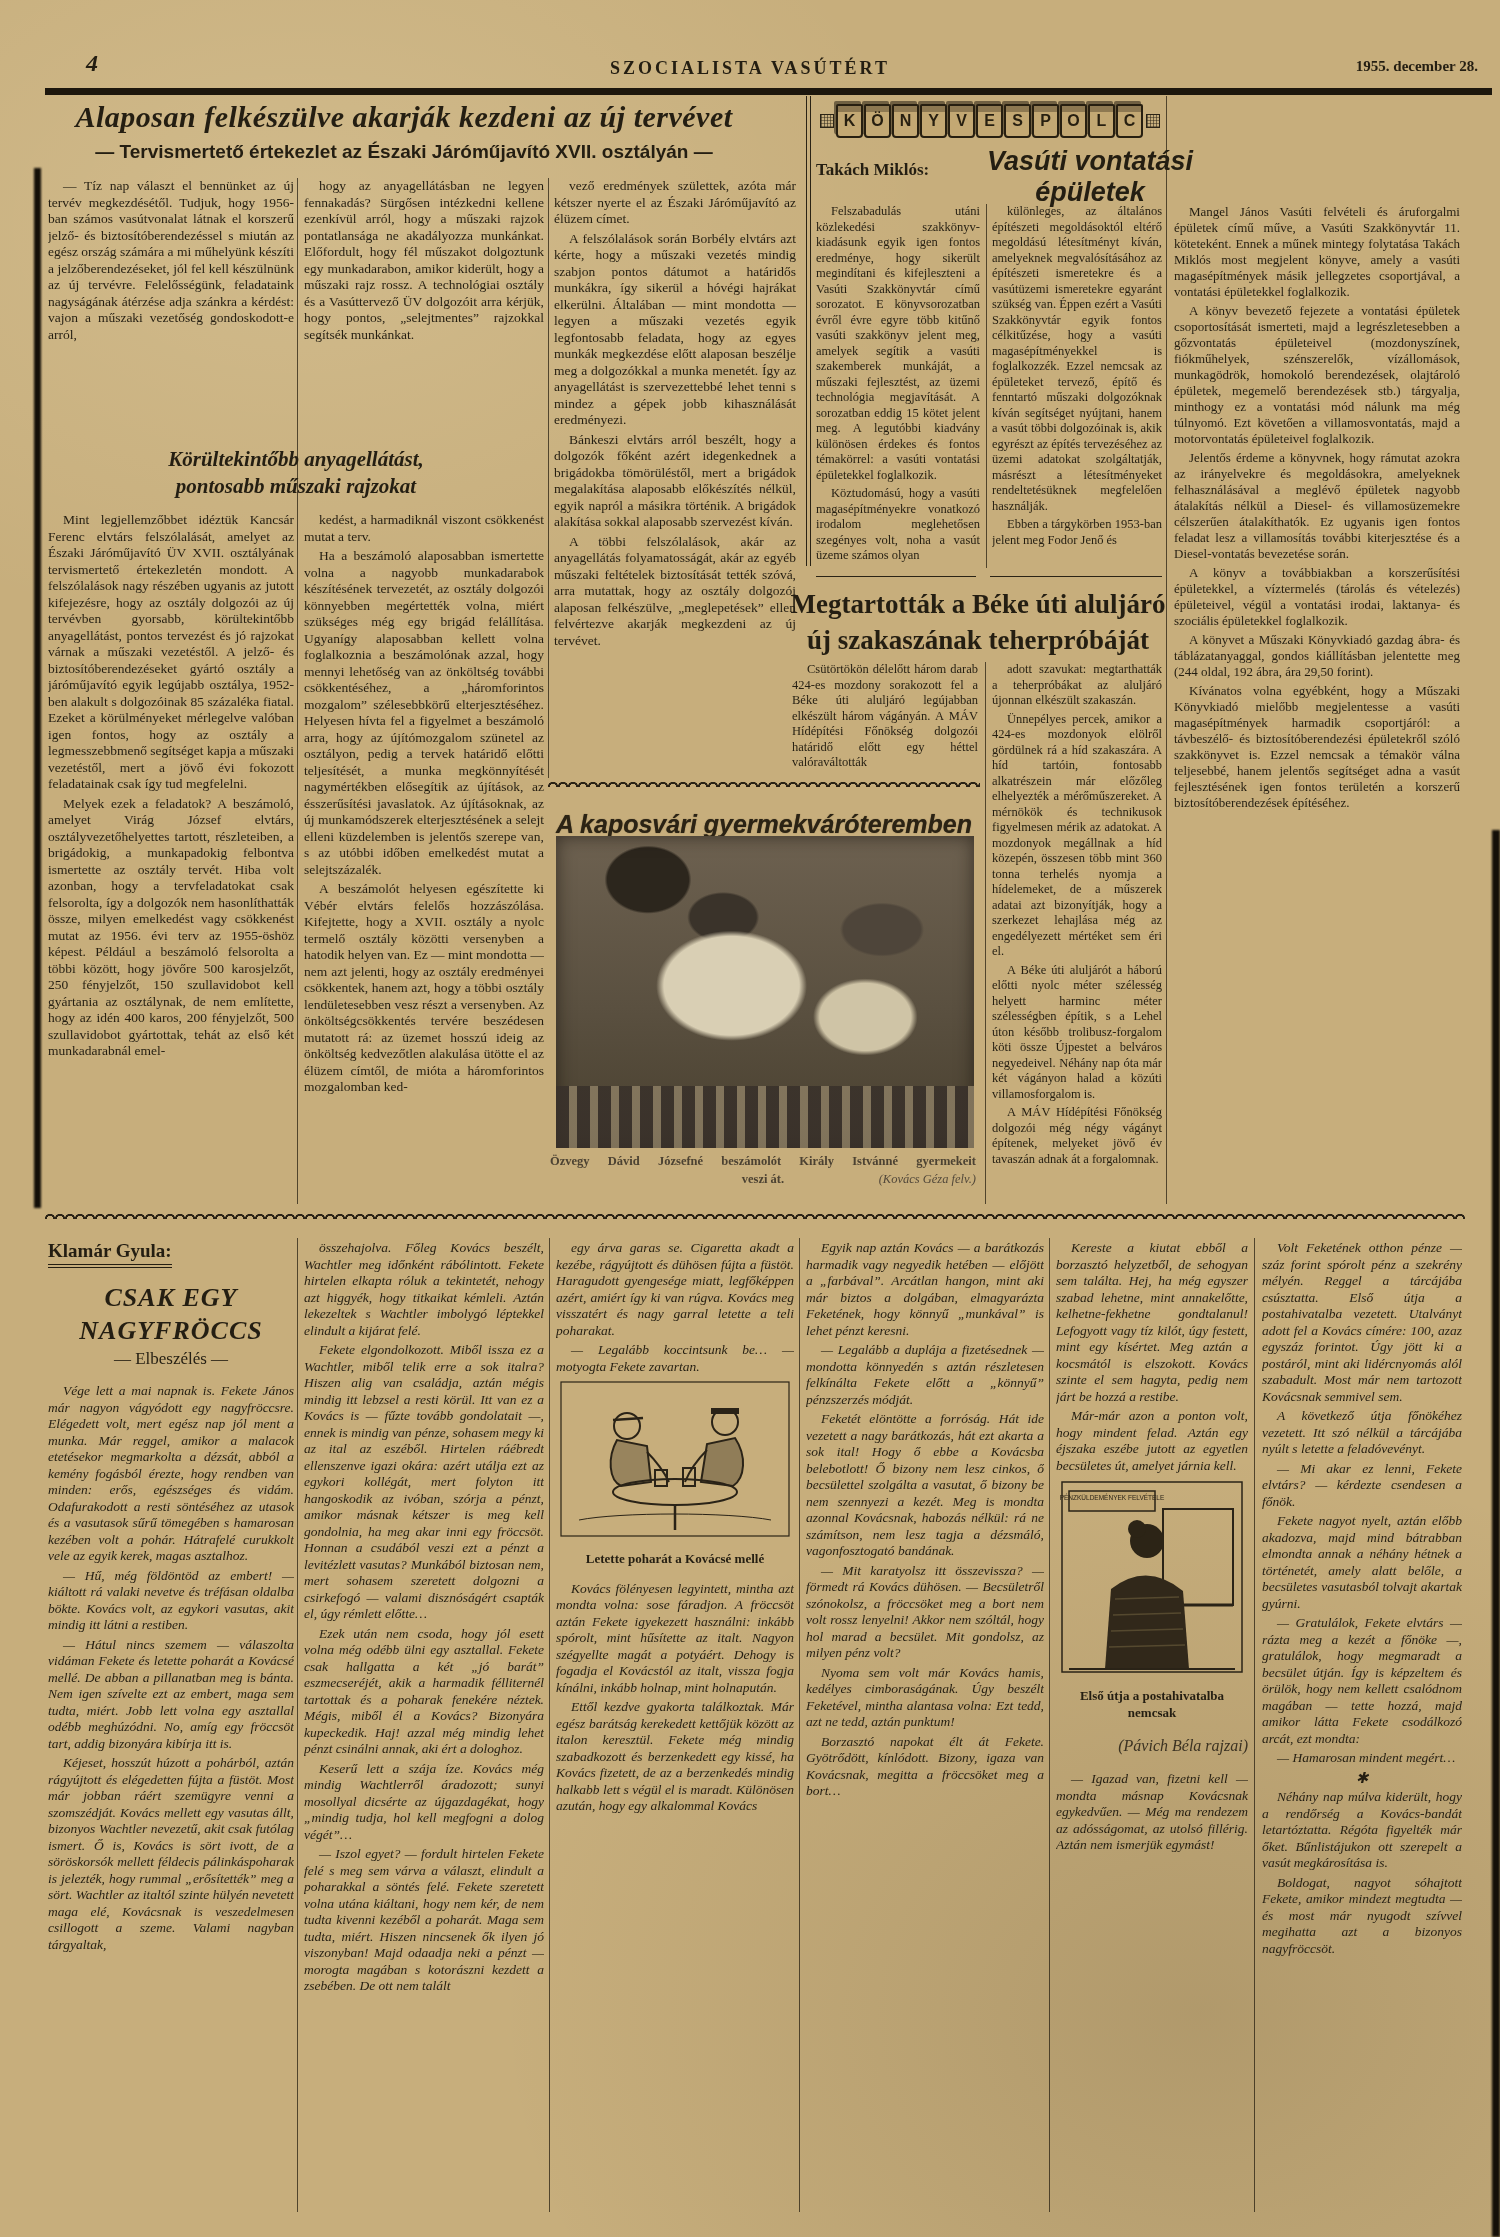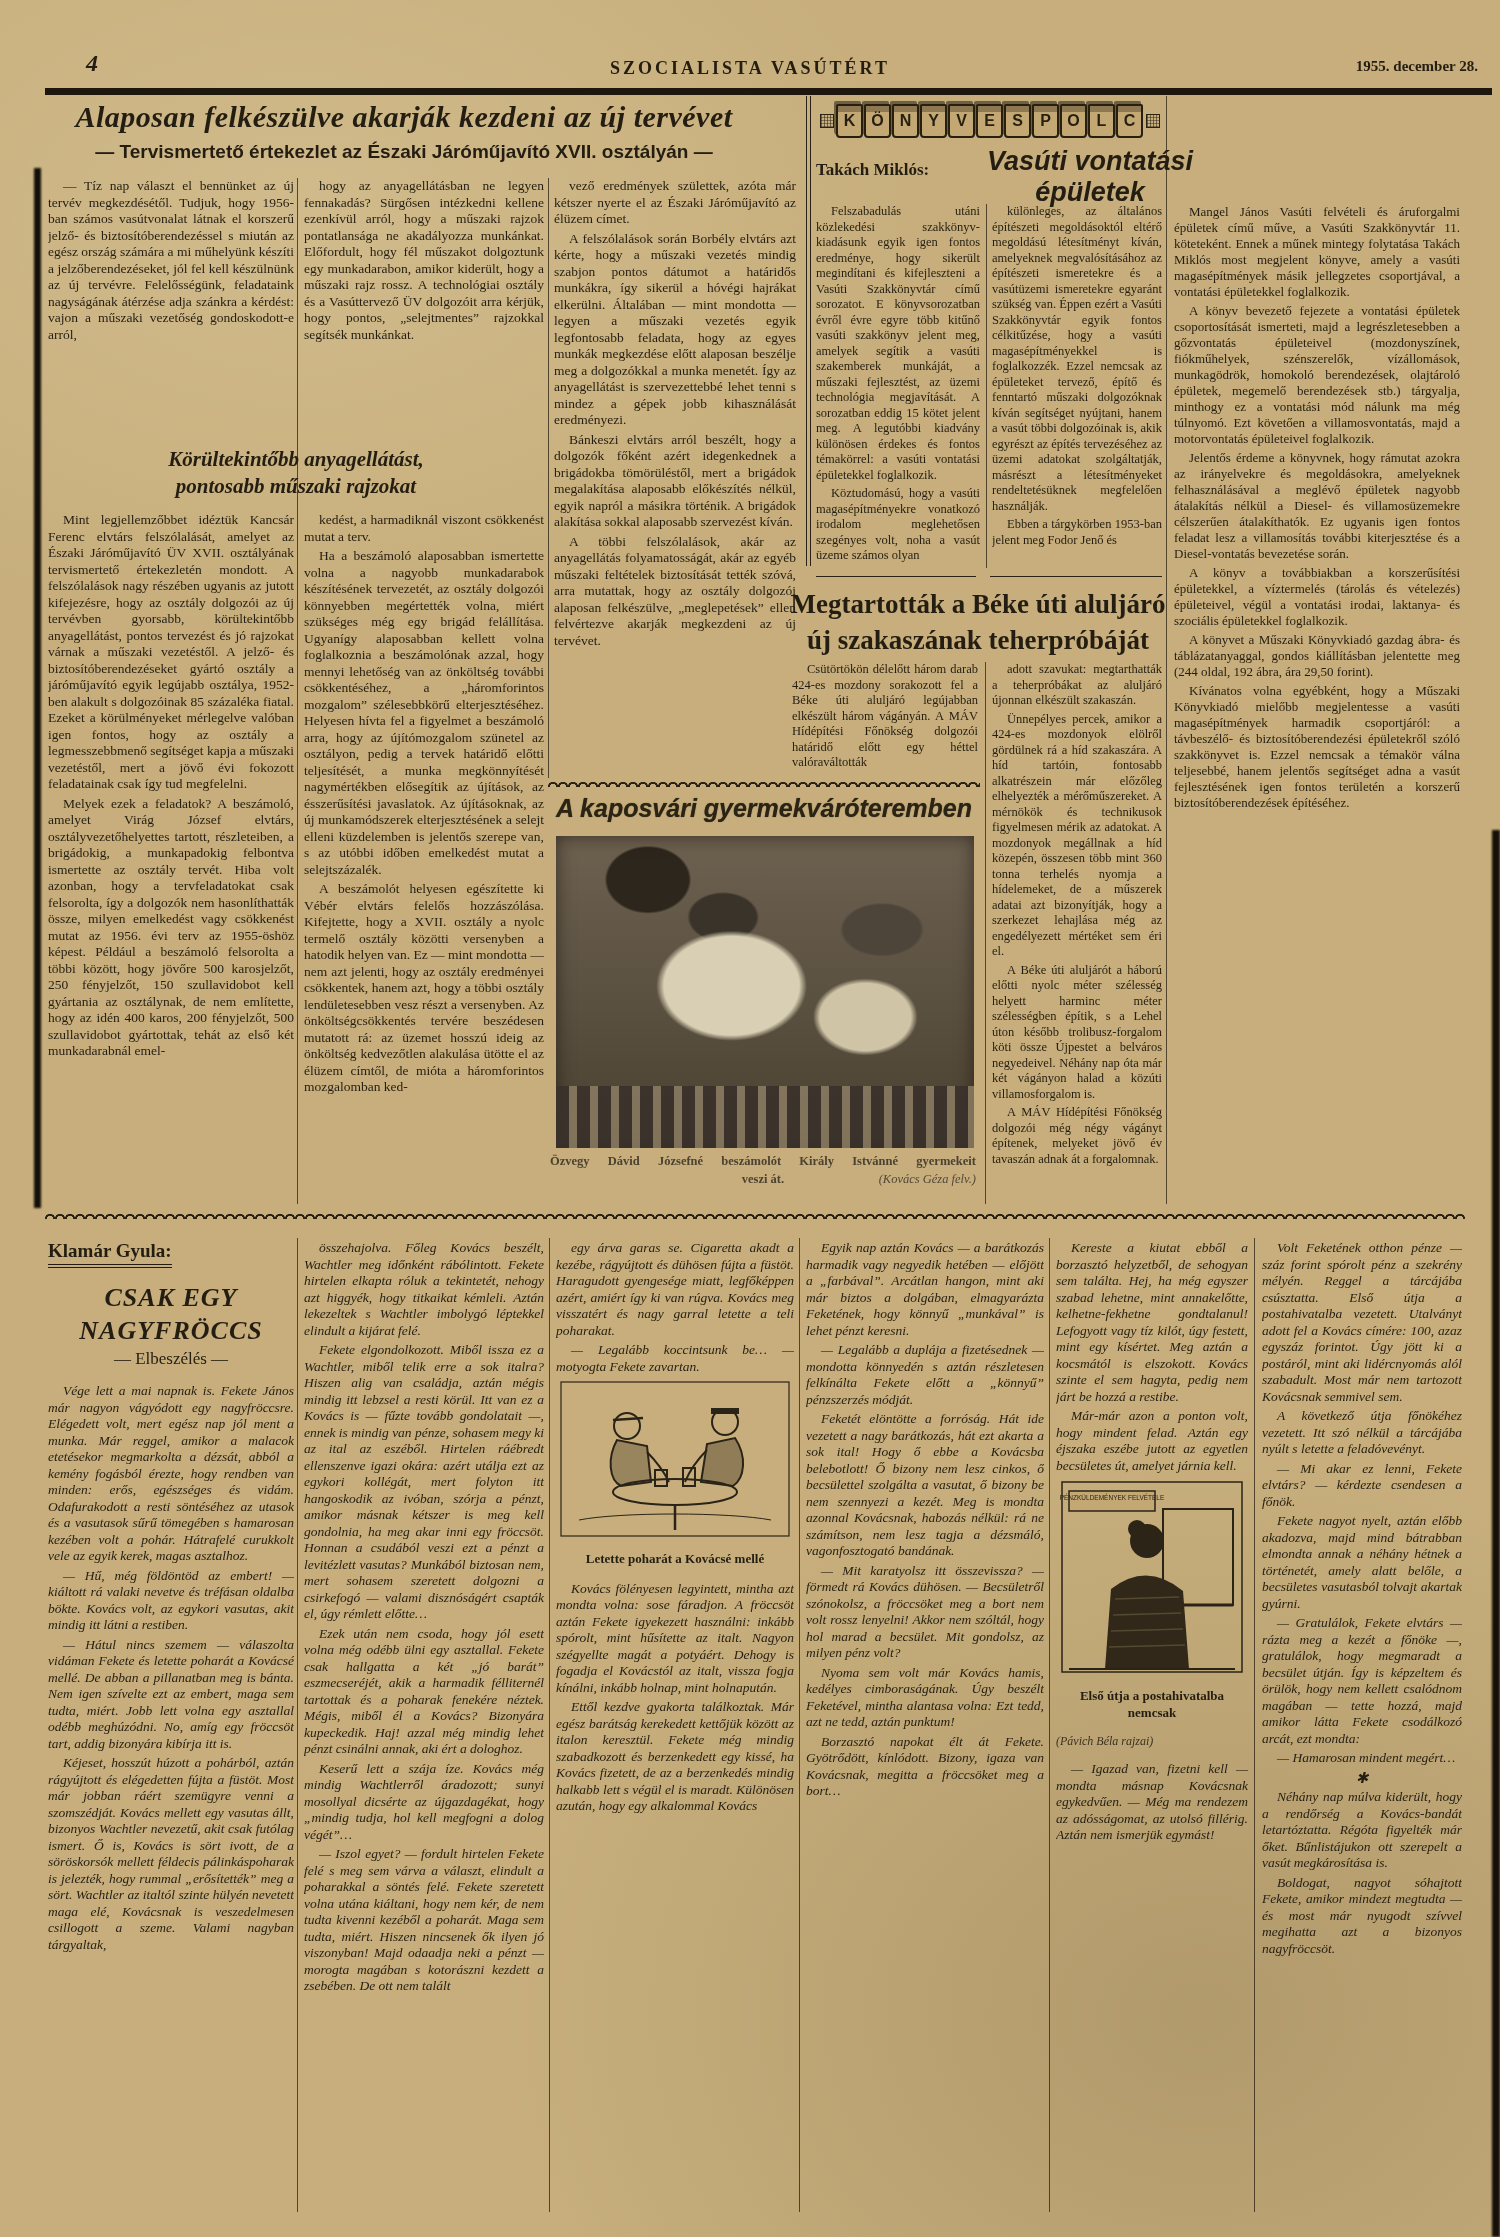--- a/index.html
+++ b/index.html
@@ -21,21 +21,21 @@
   .wavy{height:7px;background:radial-gradient(circle at 5px 7px, transparent 3.2px, #2b2316 3.4px, #2b2316 5px, transparent 5.3px) repeat-x;background-size:10px 7px;}
   
   .pagenum{font-size:24px;font-weight:bold;font-style:italic;}
   .masthead{font-size:18px;font-weight:bold;letter-spacing:3px;text-align:center;}
   .dateline{font-size:15px;font-weight:bold;text-align:right;}
   
   .lead-headline{font-size:30px;font-weight:bold;font-style:italic;text-align:center;letter-spacing:.5px;}
   .lead-subtitle{font-family:"Liberation Sans","DejaVu Sans",sans-serif;font-size:19px;font-weight:bold;text-align:center;}
   .crosshead{font-size:21px;font-weight:bold;font-style:italic;text-align:center;line-height:1.3;}
   .beke-headline{font-size:27px;font-weight:bold;text-align:center;line-height:1.35;}
-  .photo-heading{font-family:"Liberation Sans","DejaVu Sans",sans-serif;font-size:25px;font-weight:bold;font-style:italic;text-align:center;color:#2b2314;text-shadow:0 0 1px rgba(43,35,20,.7);}
+  .photo-heading{font-family:"Liberation Sans","DejaVu Sans",sans-serif;font-size:25px;font-weight:bold;font-style:italic;text-align:center;color:#2b2314;text-shadow:0 0 1px rgba(43,35,20,.7);margin-top:16px;}
   .book-title{font-family:"Liberation Sans","DejaVu Sans",sans-serif;font-size:27px;font-weight:bold;font-style:italic;text-align:center;}
   .book-byline{font-size:17px;font-weight:bold;}
   
   .col{overflow:hidden;text-align:justify;}
   .col p{margin:0 0 3px 0;text-indent:15px;}
   .b1{font-size:13.5px;line-height:16.5px;}
   .b2{font-size:12.5px;line-height:15.5px;}
   .b3{font-size:13px;line-height:16px;}
   .ital p{font-style:italic;}
   
@@ -57,21 +57,21 @@
   .photo .slats{position:absolute;left:0;right:0;bottom:0;height:62px;background:repeating-linear-gradient(90deg,#38302a 0 13px,#8b7d63 13px 21px);opacity:.85;}
   .photo-caption1{font-size:12.5px;font-weight:bold;color:#4c4232;text-align:justify;}
   .photo-caption1{text-align-last:justify;}
   .photo-caption2{font-size:12.5px;font-weight:bold;color:#4c4232;text-align:center;position:relative;}
   .photo-credit{position:absolute;right:0;top:0;font-weight:normal;font-style:italic;color:#52483a;}
   
   .story-byline{font-size:19px;font-weight:bold;border-bottom:4px double #241e12;display:inline-block;padding-bottom:2px;}
   .story-title{font-size:26px;font-weight:bold;font-style:italic;text-align:center;line-height:1.25;letter-spacing:1px;}
   .story-sub{font-size:17px;text-align:center;}
   .illo-caption{font-size:13px;font-weight:bold;text-align:center;text-indent:0!important;}
-  .illo-credit{font-size:12px;font-style:italic;text-align:left;color:#3b3222;}
+  .illo-credit{font-size:16px;font-style:italic;text-align:right;color:#3b3222;}
   .sketch{display:block;margin:2px auto;}
   .edge{background:#140f08;filter:blur(1.2px);}
   .star{text-align:center!important;text-indent:0!important;font-size:15px;}
 </style>
 </head>
 <body>
 
 <div class="abs edge" style="left:34px;top:168px;width:7px;height:1040px;"></div>
 <div class="abs edge" style="left:1492px;top:830px;width:8px;height:1407px;"></div>
 

